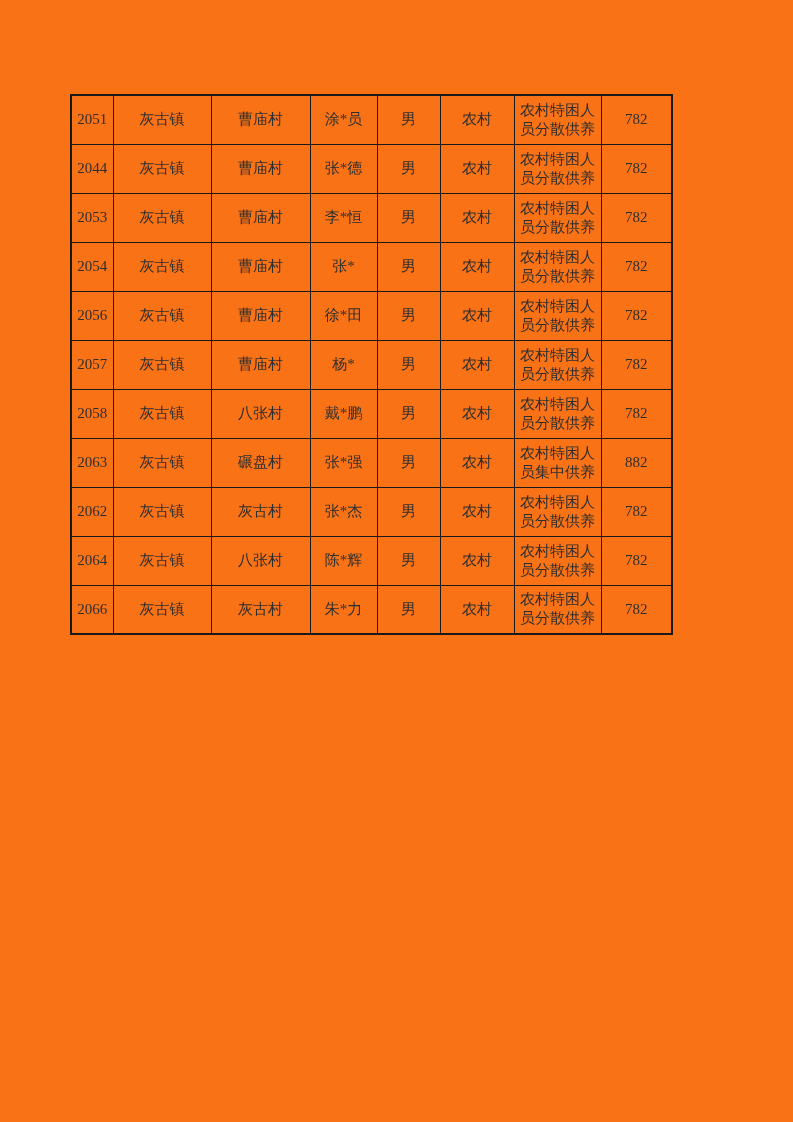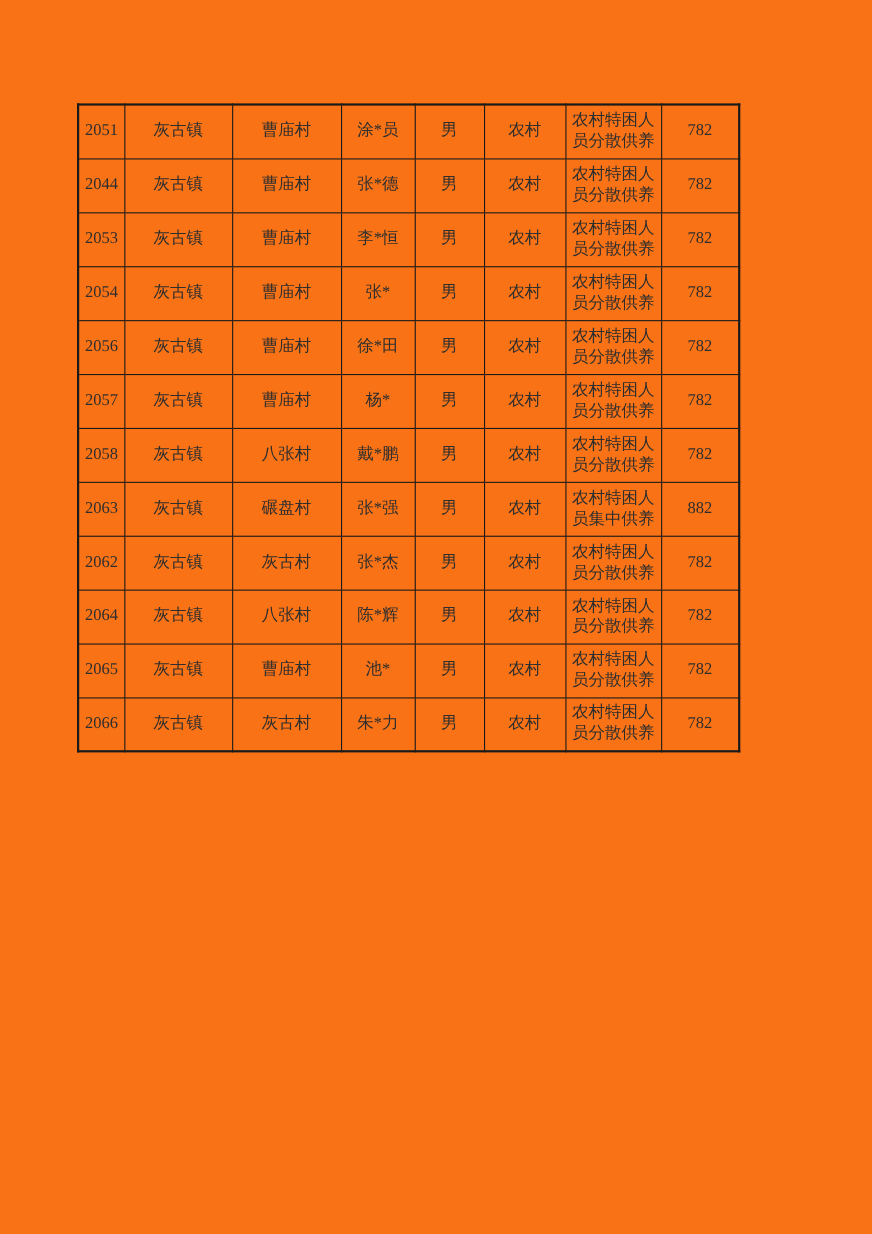--- a/index.html
+++ b/index.html
@@ -159,30 +159,20 @@
           <td class="col-id">2064</td>
           <td class="col-town">灰古镇</td>
           <td class="col-village">八张村</td>
           <td class="col-name">陈*辉</td>
           <td class="col-gender">男</td>
           <td class="col-category">农村</td>
           <td class="col-support">农村特困人员分散供养</td>
           <td class="col-amount">782</td>
         </tr>
         <tr>
-          <td class="col-id">2065</td>
-          <td class="col-town">灰古镇</td>
-          <td class="col-village">曹庙村</td>
-          <td class="col-name">池*</td>
-          <td class="col-gender">男</td>
-          <td class="col-category">农村</td>
-          <td class="col-support">农村特困人员分散供养</td>
-          <td class="col-amount">782</td>
-        </tr>
-        <tr>
           <td class="col-id">2066</td>
           <td class="col-town">灰古镇</td>
           <td class="col-village">灰古村</td>
           <td class="col-name">朱*力</td>
           <td class="col-gender">男</td>
           <td class="col-category">农村</td>
           <td class="col-support">农村特困人员分散供养</td>
           <td class="col-amount">782</td>
         </tr>
       </tbody>

